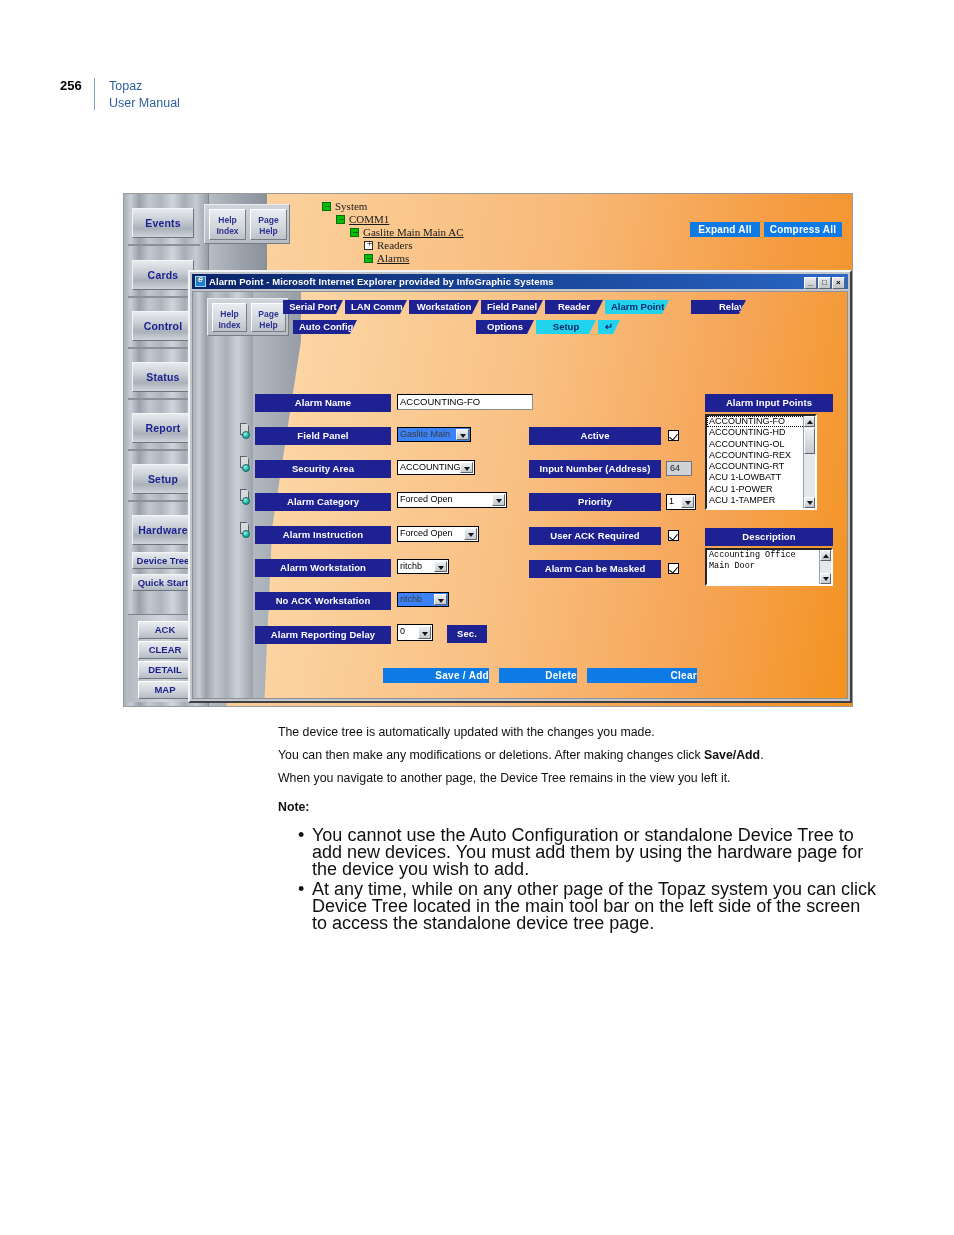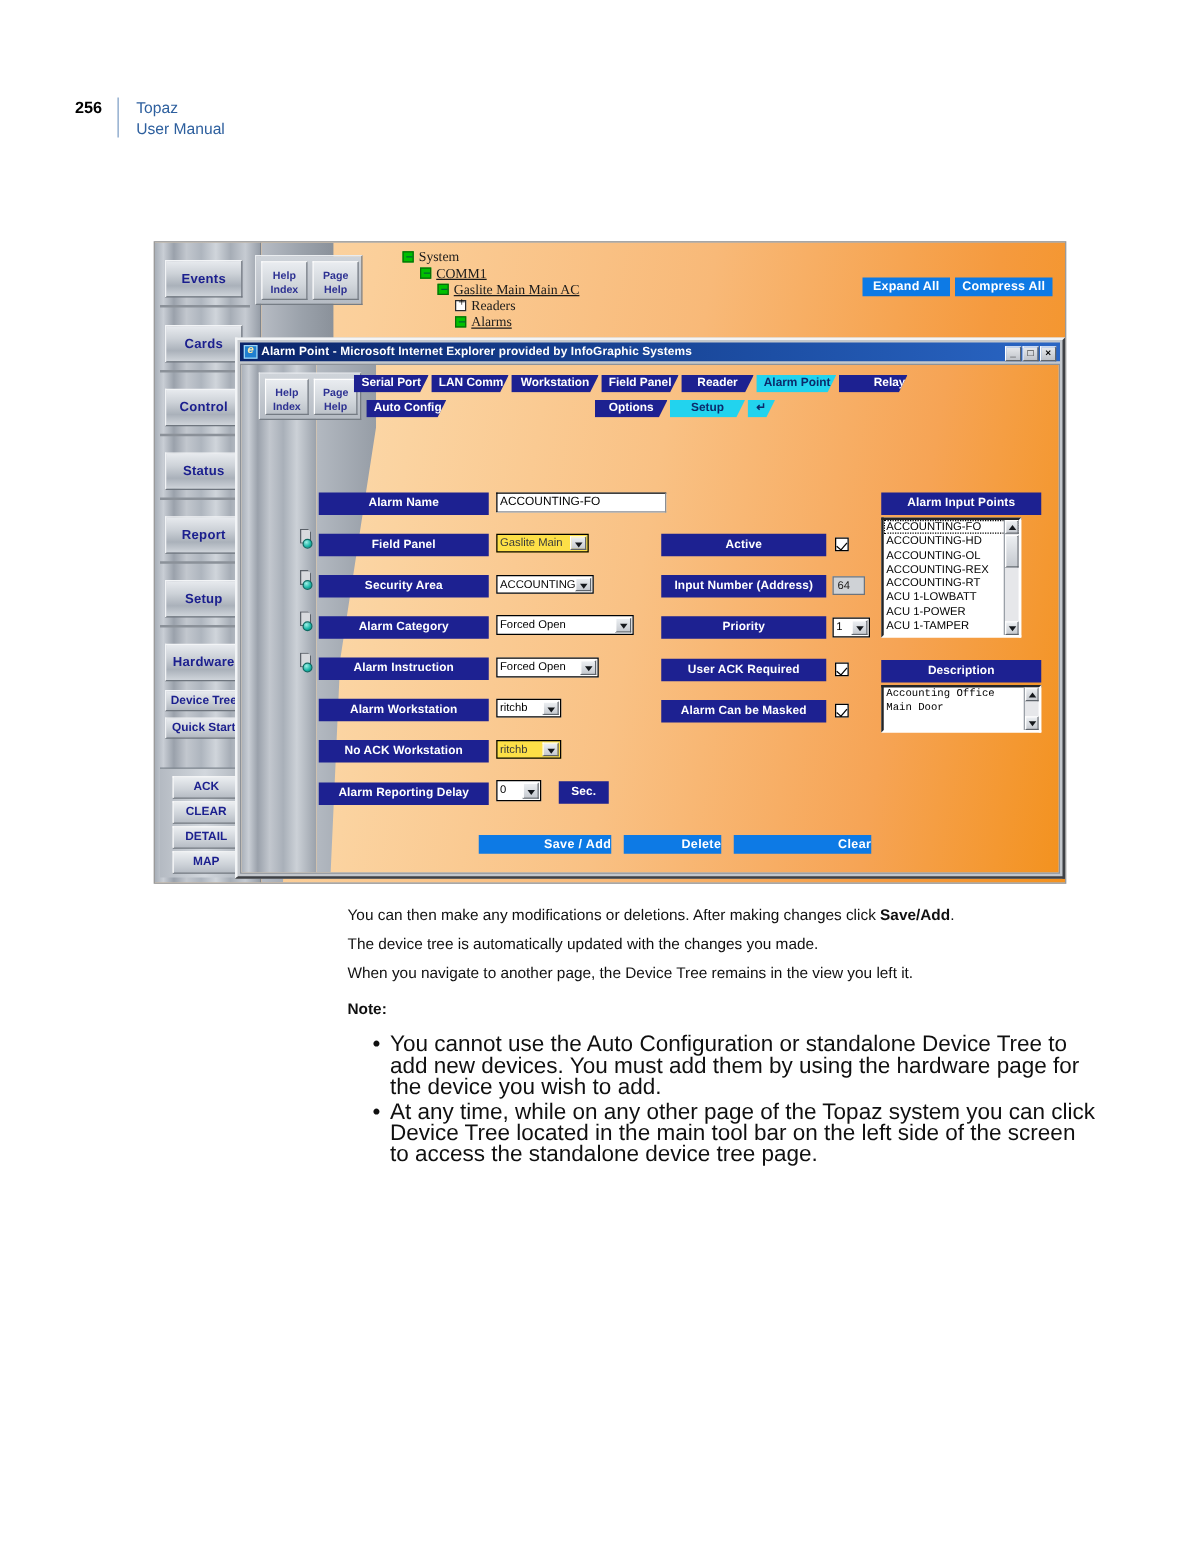--- a/index.html
+++ b/index.html
@@ -146,21 +146,21 @@
   .txt {
     position:absolute; background:#ffffff; border:1px solid #000;
     border-right-color:#8a8f96; border-bottom-color:#8a8f96;
     font-size:9.5px; color:#000; line-height:14px; padding:0 2px; overflow:hidden; white-space:nowrap;
   }
   .sel {
     position:absolute; background:#ffffff; border:1px solid #000;
     font-size:9px; color:#000; line-height:13px; padding:0 14px 0 2px;
     overflow:hidden; white-space:nowrap;
   }
-  .sel.dis { background:#fde047; color:#3a3a3a; }
+  .sel.dis { background:#3b82f6; color:#3a3a3a; }
   .sel::after {
     content:""; position:absolute; right:1px; top:1px; width:11px; bottom:1px;
     background: linear-gradient(to bottom,#eceff2,#c6cad0);
     border:1px solid #ffffff; border-right-color:#5f656c; border-bottom-color:#5f656c;
   }
   .sel .arrow { position:absolute; right:4px; top:50%; margin-top:-1px; z-index:2;
     width:0;height:0;border-left:3px solid transparent;border-right:3px solid transparent;
     border-top:4px solid #15181c; }
   .chk {
     position:absolute; width:11px; height:11px; background:#fff; border:1px solid #000;
@@ -327,21 +327,21 @@
           <span>Help</span>
         </div>
       </div>
 
       <div class="tab" style="left:90px;  top:8px; width:60px;">Serial Port</div>
       <div class="tab" style="left:152px; top:8px; width:62px;">LAN Comm</div>
       <div class="tab" style="left:216px; top:8px; width:70px;">Workstation</div>
       <div class="tab" style="left:288px; top:8px; width:62px;">Field Panel</div>
       <div class="tab" style="left:352px; top:8px; width:58px;">Reader</div>
       <div class="tab cyan" style="left:412px; top:8px; width:64px;">Alarm Point</div>
-      <div class="tab" style="left:478px; top:8px; width:55px;padding-left:28px;">Relay</div>
+      <div class="tab" style="left:498px; top:8px; width:55px;padding-left:28px;">Relay</div>
 
       <div class="tab" style="left:100px; top:28px; width:64px;">Auto Config</div>
       <div class="tab" style="left:283px; top:28px; width:58px;">Options</div>
       <div class="tab cyan" style="left:343px; top:28px; width:60px;">Setup</div>
       <div class="tab cyan ret" style="left:405px; top:28px; width:22px;">↵</div>
 
       <div class="lbl" style="left:62px; top:102px; width:136px;">Alarm Name</div>
       <div class="lbl" style="left:62px; top:135px; width:136px;">Field Panel</div>
       <div class="lbl" style="left:62px; top:168px; width:136px;">Security Area</div>
       <div class="lbl" style="left:62px; top:201px; width:136px;">Alarm Category</div>
@@ -442,22 +442,22 @@
       </div>
 
       <div class="actbtn" style="left:190px; top:376px; width:106px;">Save / Add</div>
       <div class="actbtn" style="left:306px; top:376px; width:78px;">Delete</div>
       <div class="actbtn" style="left:394px; top:376px; width:110px;">Clear</div>
     </div>
   </div>
 </div>
 
 <div class="copy" style="top:724px;">
+  <p>The device tree is automatically updated with the changes you made.</p>
   <p><span>You can then make any modifications or deletions. After making changes click </span><b>Save/Add</b><span>.</span></p>
-  <p>The device tree is automatically updated with the changes you made.</p>
   <p>When you navigate to another page, the Device Tree remains in the view you left it.</p>
   <p class="note-h">Note:</p>
 </div>
 
 <div class="bullets" style="top:827px;">
   <ul>
     <li>You cannot use the Auto Configuration or standalone Device Tree to add new devices. You must add them by using the hardware page for the device you wish to add.</li>
     <li>At any time, while on any other page of the Topaz system you can click Device Tree located in the main tool bar on the left side of the screen to access the standalone device tree page.</li>
   </ul>
 </div>

